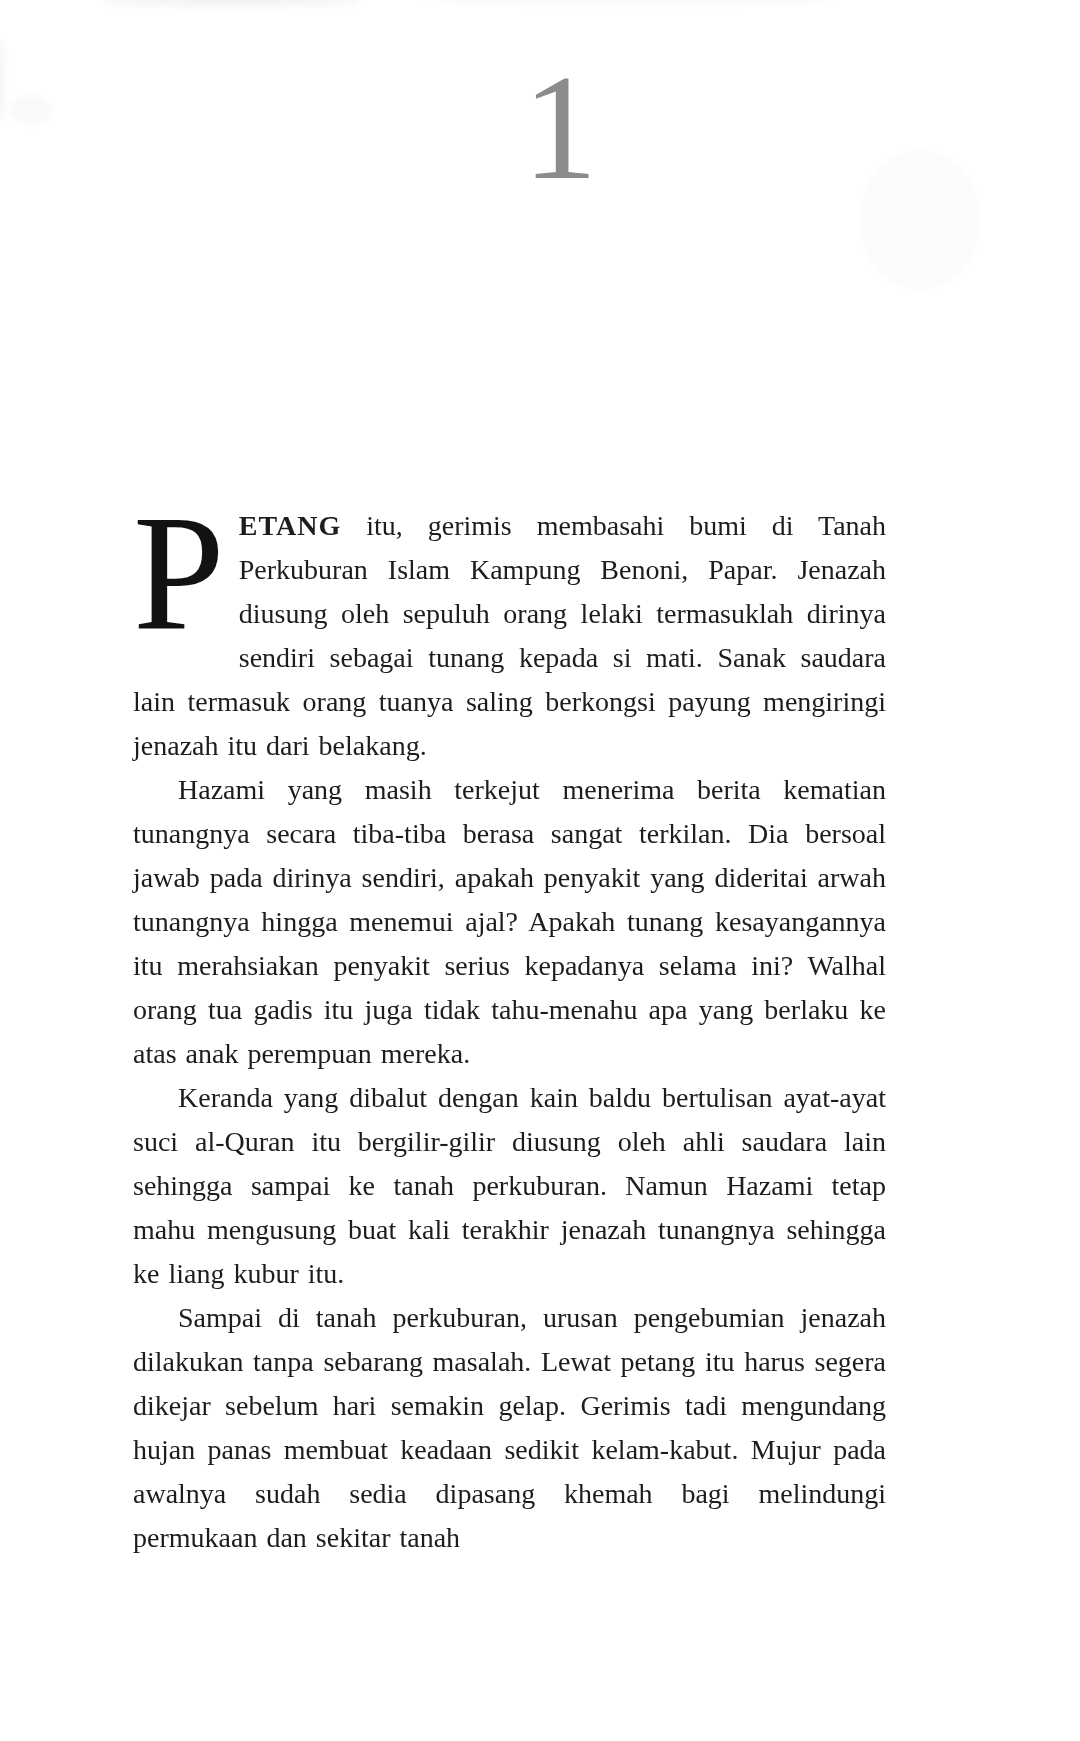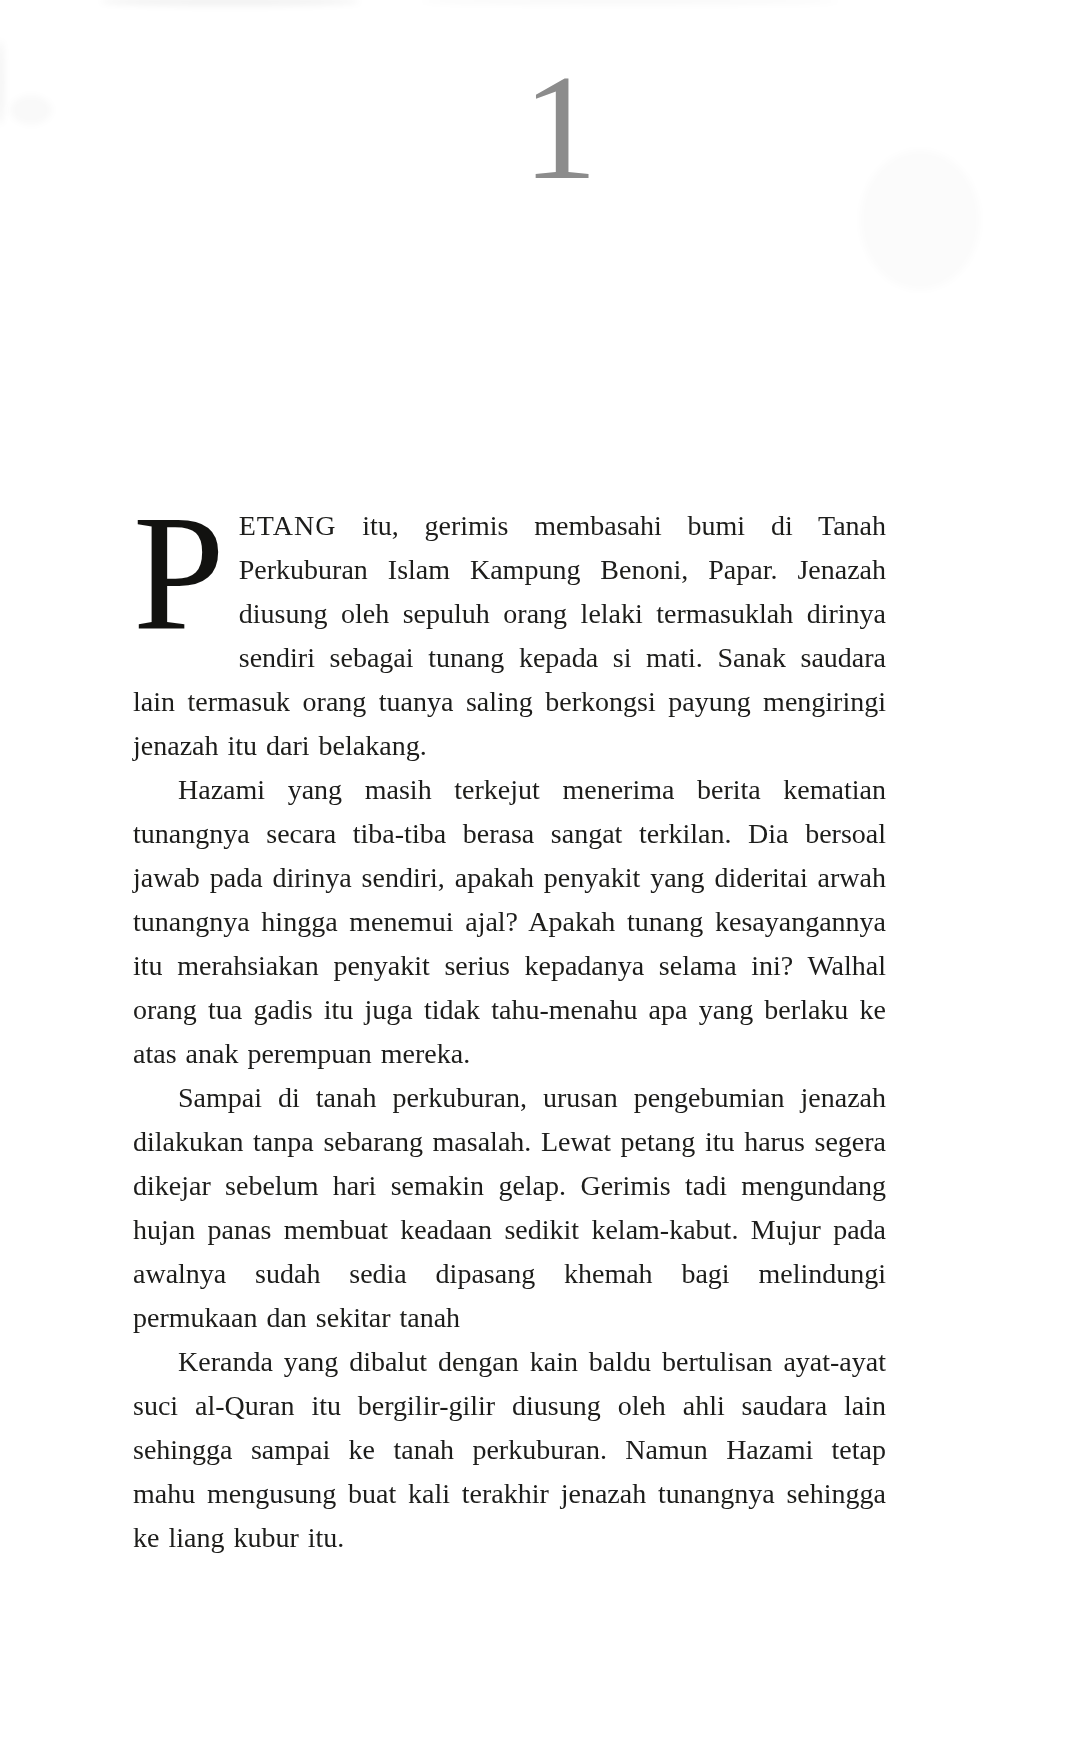--- a/index.html
+++ b/index.html
@@ -47,21 +47,21 @@
   }
   .dropcap {
     float: left;
     font-size: 165px;
     line-height: 0.78;
     height: 128px;
     margin: 6px 14px 0 0;
     color: #121210;
   }
   .lead-word {
-    font-weight: 400;
+    font-weight: 700;
     letter-spacing: 1px;
   }
   
   .artifact {
     position: absolute;
     border-radius: 50%;
     filter: blur(3px);
     pointer-events: none;
   }
   .artifact.a1 { top: -3px; left: 100px; width: 260px; height: 9px;  background: rgba(0,0,0,0.05); }
@@ -84,18 +84,18 @@
   <div class="chapter-number">1</div>
 
   <div class="body-text">
 
     <p class="para first">
       <span class="dropcap">P</span><span class="lead-word">ETANG</span><span> itu, gerimis membasahi bumi di Tanah Perkuburan Islam Kampung Benoni, Papar. Jenazah diusung oleh sepuluh orang lelaki termasuklah dirinya sendiri sebagai tunang kepada si mati. Sanak saudara lain termasuk orang tuanya saling berkongsi payung mengiringi jenazah itu dari belakang.</span>
     </p>
 
     <p class="para indent">Hazami yang masih terkejut menerima berita kematian tunangnya secara tiba-tiba berasa sangat terkilan. Dia bersoal jawab pada dirinya sendiri, apakah penyakit yang dideritai arwah tunangnya hingga menemui ajal? Apakah tunang kesayangannya itu merahsiakan penyakit serius kepadanya selama ini? Walhal orang tua gadis itu juga tidak tahu-menahu apa yang berlaku ke atas anak perempuan mereka.</p>
 
+    <p class="para indent">Keranda yang dibalut dengan kain baldu bertulisan ayat-ayat suci al-Quran itu bergilir-gilir diusung oleh ahli saudara lain sehingga sampai ke tanah perkuburan. Namun Hazami tetap mahu mengusung buat kali terakhir jenazah tunangnya sehingga ke liang kubur itu.</p>
+
     <p class="para indent">Sampai di tanah perkuburan, urusan pengebumian jenazah dilakukan tanpa sebarang masalah. Lewat petang itu harus segera dikejar sebelum hari semakin gelap. Gerimis tadi mengundang hujan panas membuat keadaan sedikit kelam-kabut. Mujur pada awalnya sudah sedia dipasang khemah bagi melindungi permukaan dan sekitar tanah</p>
-
-    <p class="para indent">Keranda yang dibalut dengan kain baldu bertulisan ayat-ayat suci al-Quran itu bergilir-gilir diusung oleh ahli saudara lain sehingga sampai ke tanah perkuburan. Namun Hazami tetap mahu mengusung buat kali terakhir jenazah tunangnya sehingga ke liang kubur itu.</p>
 
   </div>
 </div>
 
 </body></html>

